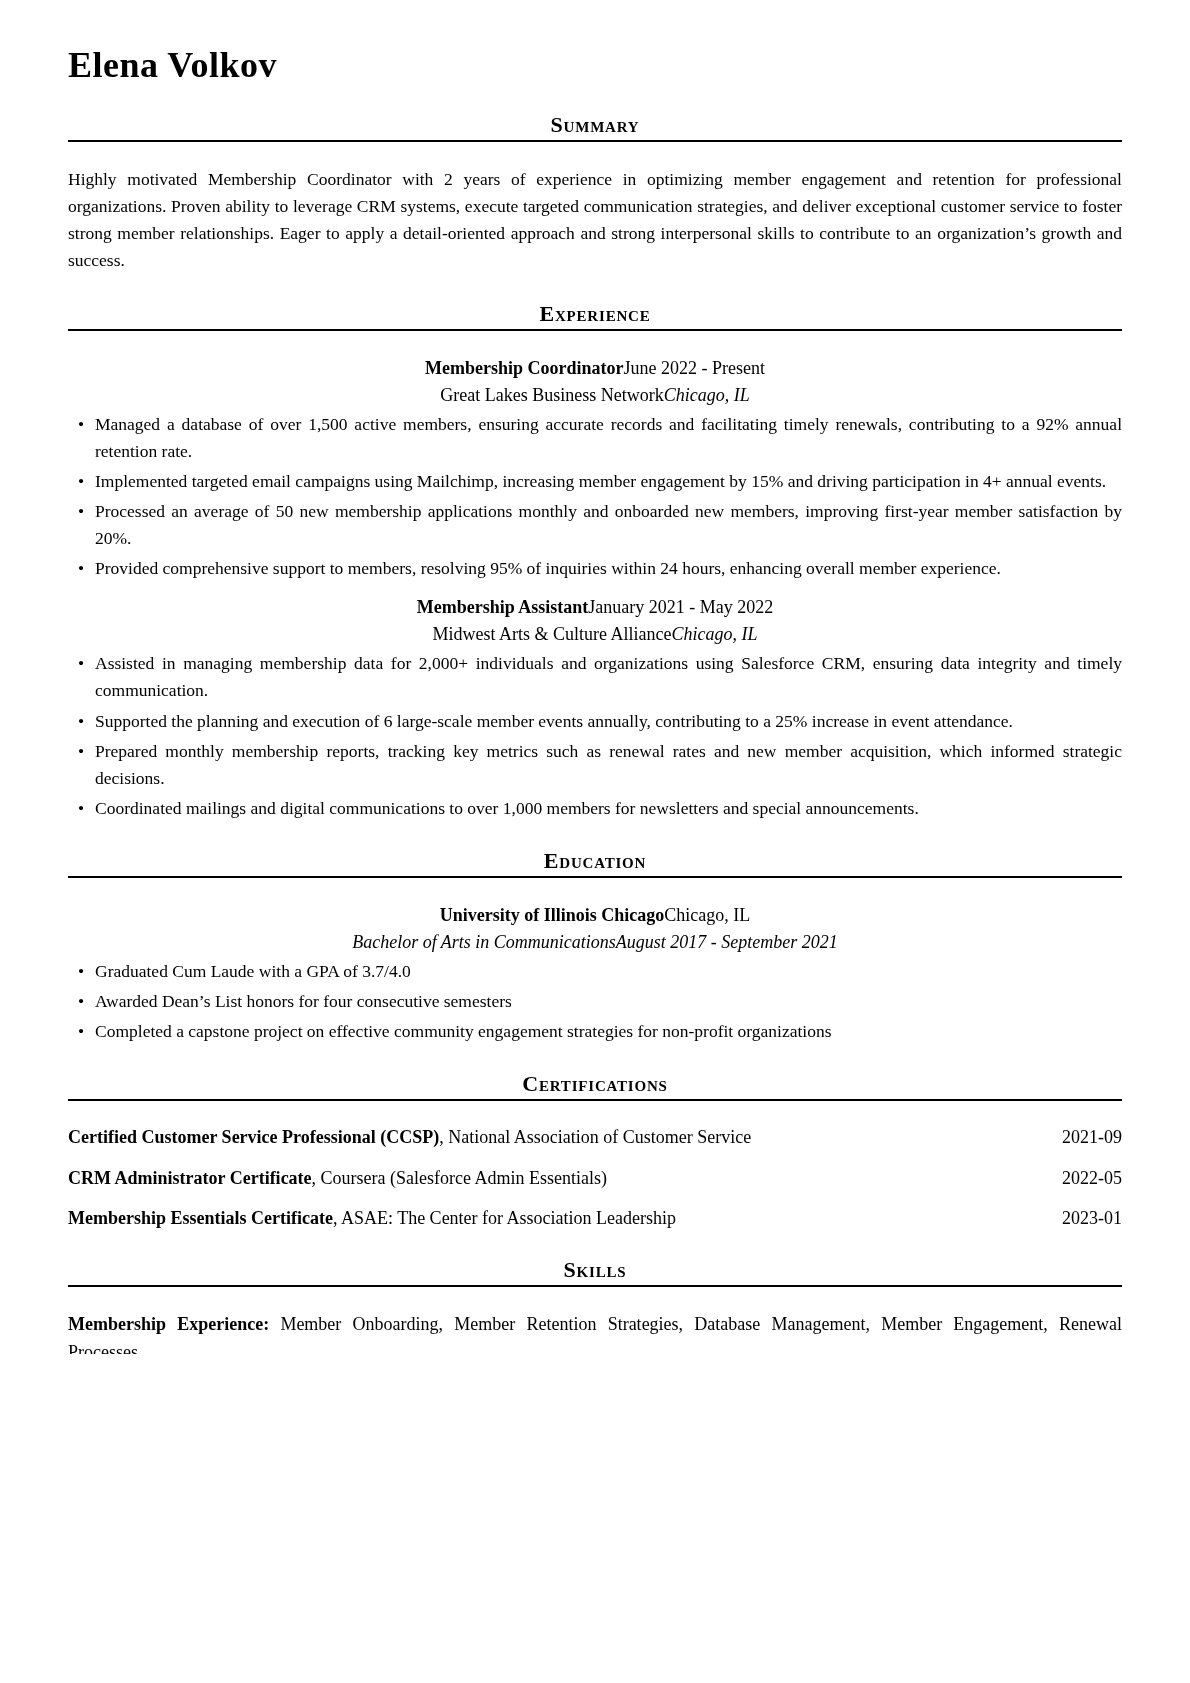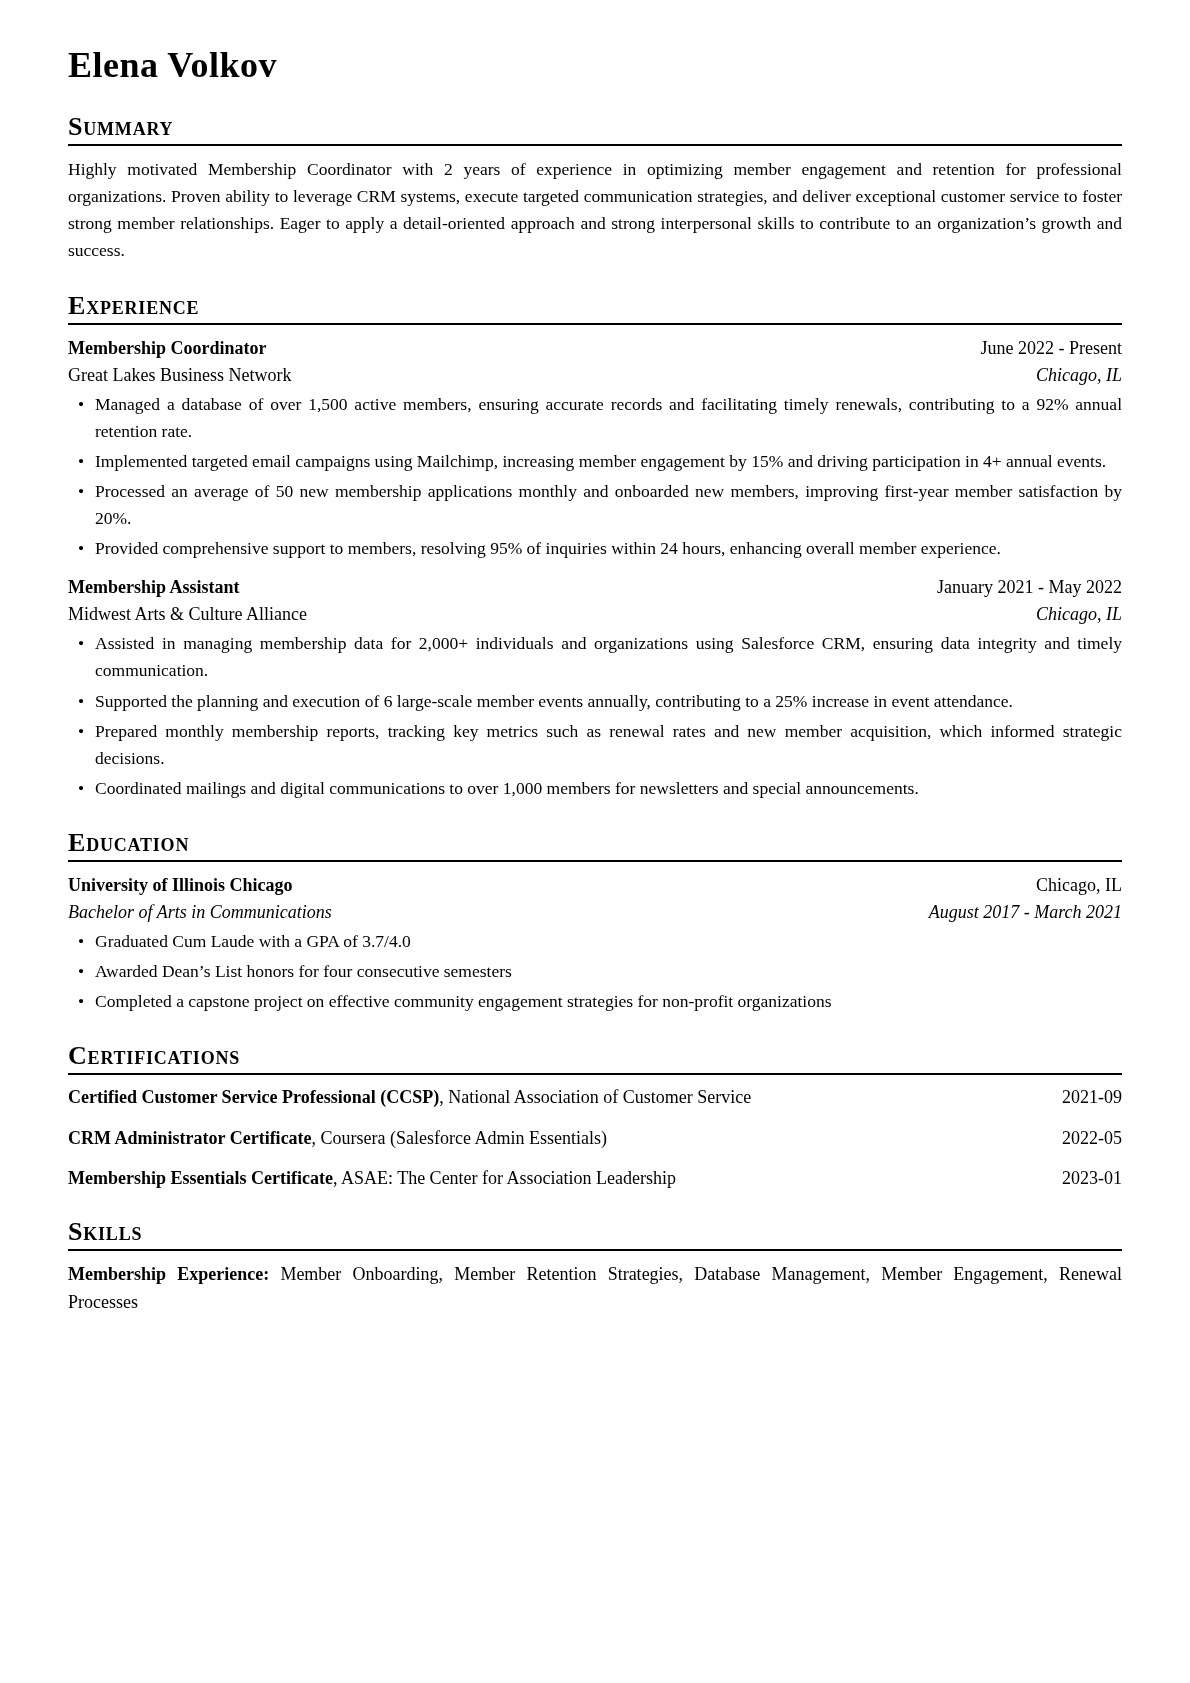--- a/index.html
+++ b/index.html
@@ -32,39 +32,40 @@
     margin: 0 14px;
   }
   .contact a {
     color: #000000;
     text-decoration: underline;
     cursor: pointer;
   }
   
   h2.section-title {
     font-variant: small-caps;
-    font-size: 26px;
+    font-size: 22px;
     font-weight: bold;
     letter-spacing: 0.8px;
     border-bottom: 2.5px solid #000000;
     padding-bottom: 2px;
     margin-top: 26px;
-    margin-bottom: 10px;
+    margin-bottom: 24px;
+    text-align: center;
   }
   p.body-text {
     font-size: 17.5px;
     line-height: 1.55;
     text-align: justify;
     hyphens: auto;
     -webkit-hyphens: auto;
   }
   
   .row {
     display: flex;
-    justify-content: space-between;
+    justify-content: center;
     align-items: baseline;
     font-size: 18px;
     line-height: 1.5;
   }
   .row .bold   { font-weight: bold; }
   .row .italic { font-style: italic; }
   .entry { margin-bottom: 12px; }
   
   ul.bullets {
     margin: 2px 0 4px 0;
@@ -160,21 +161,21 @@
 
   <section>
     <h2 class="section-title">Education</h2>
     <div class="entry">
       <div class="row">
         <span class="bold">University of Illinois Chicago</span>
         <span>Chicago, IL</span>
       </div>
       <div class="row">
         <span class="italic">Bachelor of Arts in Communications</span>
-        <span class="italic">August 2017 - March 2021</span>
+        <span class="italic">August 2017 - September 2021</span>
       </div>
       <ul class="bullets">
         <li>Graduated Cum Laude with a GPA of 3.7/4.0</li>
         <li>Awarded Dean’s List honors for four consecutive semesters</li>
         <li>Completed a capstone project on effective community engagement strategies for non-profit organizations</li>
       </ul>
     </div>
   </section>
 
   <section>

